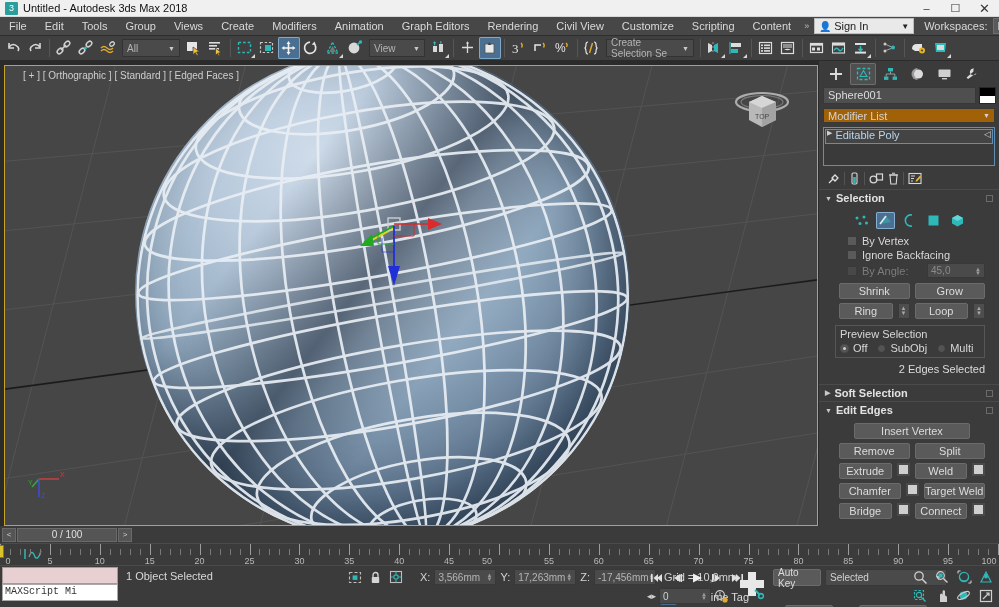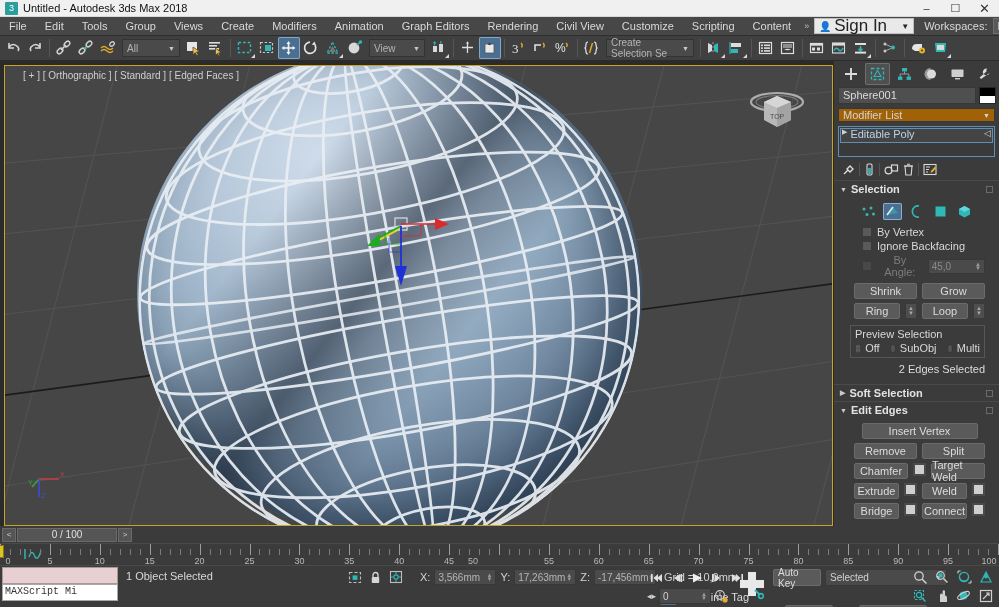--- a/index.html
+++ b/index.html
@@ -37,21 +37,21 @@
     height:19px; background:#474747; display:flex; align-items:center;
     border-bottom:1px solid #2e2e2e; font-size:11px; color:#d9d9d9;
   }
   .menubar .mi { padding:0 9px; height:19px; line-height:19px; white-space:nowrap; }
   .chevpair { padding:0 4px; color:#bdbdbd; font-size:9px; letter-spacing:-1px;}
   .signin {
     display:flex;align-items:center;background:#e9e9e9;color:#222;height:16px;
     margin-left:2px; padding:0 4px; border:1px solid #bdbdbd; min-width:100px;
   }
   .signin .uicon{ width:11px;height:11px;margin-right:4px;color:#444;font-size:10px;line-height:11px;}
-  .signin .lbl{ flex:1; font-size:17px;}
+  .signin .lbl{ flex:1; font-size:11px;}
   .signin .dd{ font-size:8px; margin-left:10px;}
   .wsp { margin-left:10px; font-size:11px; color:#d9d9d9; }
   .wspsel {
     background:#5a5a5a;border:1px solid #6d6d6d;height:16px;line-height:15px;
     width:112px; margin-left:5px; padding:0 4px; font-size:11px; color:#e2e2e2;
     display:flex;align-items:center;
   }
   .wspsel span:first-child{flex:1;}
 
   
@@ -102,21 +102,21 @@
   .wire { position:absolute; inset:0; }
 
   
   .gizmo { position:absolute; }
 
   
   .viewcube { position:absolute; right:22px; top:16px; width:66px; height:60px;}
 
   
   .cmdpanel {
-    width:166px; background:#3b3b3b; border-left:1px solid #2c2c2c;
+    width:181px; background:#3b3b3b; border-left:1px solid #2c2c2c;
     display:flex; flex-direction:column; overflow:hidden;
   }
   .cp-tabs { display:flex; height:24px; background:#3b3b3b; align-items:center; padding:2px 2px 0 4px; gap:1px;}
   .cp-tab {
     width:26px;height:22px;display:flex;align-items:center;justify-content:center;border-radius:2px;
   }
   .cp-tab.on { background:#4f4f4f; box-shadow: inset 0 0 0 1px #6e6e6e; }
   .cp-namerow { display:flex; padding:2px 3px 2px 4px; gap:3px; align-items:center;}
   .cp-name {
     flex:1; height:17px; background:#4f4f4f; border:1px solid #383838;
@@ -824,29 +824,29 @@
       </div>
       <div class="rollup-body">
         <div class="btnrow">
           <div class="mbtn wide">Insert Vertex</div>
         </div>
         <div class="btnrow">
           <div class="mbtn">Remove</div>
           <div class="mbtn">Split</div>
         </div>
         <div class="btnrow">
-          <div class="mbtn">Chamfer</div>
-          <span class="sqbtn"></span>
-          <div class="mbtn">Target Weld</div>
-        </div>
-        <div class="btnrow">
           <div class="mbtn">Extrude</div>
           <span class="sqbtn"></span>
           <div class="mbtn">Weld</div>
           <span class="sqbtn"></span>
+        </div>
+        <div class="btnrow">
+          <div class="mbtn">Chamfer</div>
+          <span class="sqbtn"></span>
+          <div class="mbtn">Target Weld</div>
         </div>
         <div class="btnrow">
           <div class="mbtn">Bridge</div>
           <span class="sqbtn"></span>
           <div class="mbtn">Connect</div>
           <span class="sqbtn"></span>
         </div>
       </div>
     </div>
   </div>
@@ -970,21 +970,21 @@
         <div class="num" style="left: 8px;">0</div>
         <div class="num" style="left: 49.9px;">5</div>
         <div class="num" style="left: 99.8px;">10</div>
         <div class="num" style="left: 149.7px;">15</div>
         <div class="num" style="left: 199.6px;">20</div>
         <div class="num" style="left: 249.5px;">25</div>
         <div class="num" style="left: 299.4px;">30</div>
         <div class="num" style="left: 349.3px;">35</div>
         <div class="num" style="left: 399.2px;">40</div>
         <div class="num" style="left: 449.1px;">45</div>
-        <div class="num" style="left: 473px;">50</div>
+        <div class="num" style="left: 487px;">50</div>
         <div class="num" style="left: 548.9px;">55</div>
         <div class="num" style="left: 598.8px;">60</div>
         <div class="num" style="left: 648.7px;">65</div>
         <div class="num" style="left: 698.6px;">70</div>
         <div class="num" style="left: 748.5px;">75</div>
         <div class="num" style="left: 798.4px;">80</div>
         <div class="num" style="left: 848.3px;">85</div>
         <div class="num" style="left: 898.2px;">90</div>
         <div class="num" style="left: 948.1px;">95</div>
         <div class="num" style="left: 989px;">100</div>

